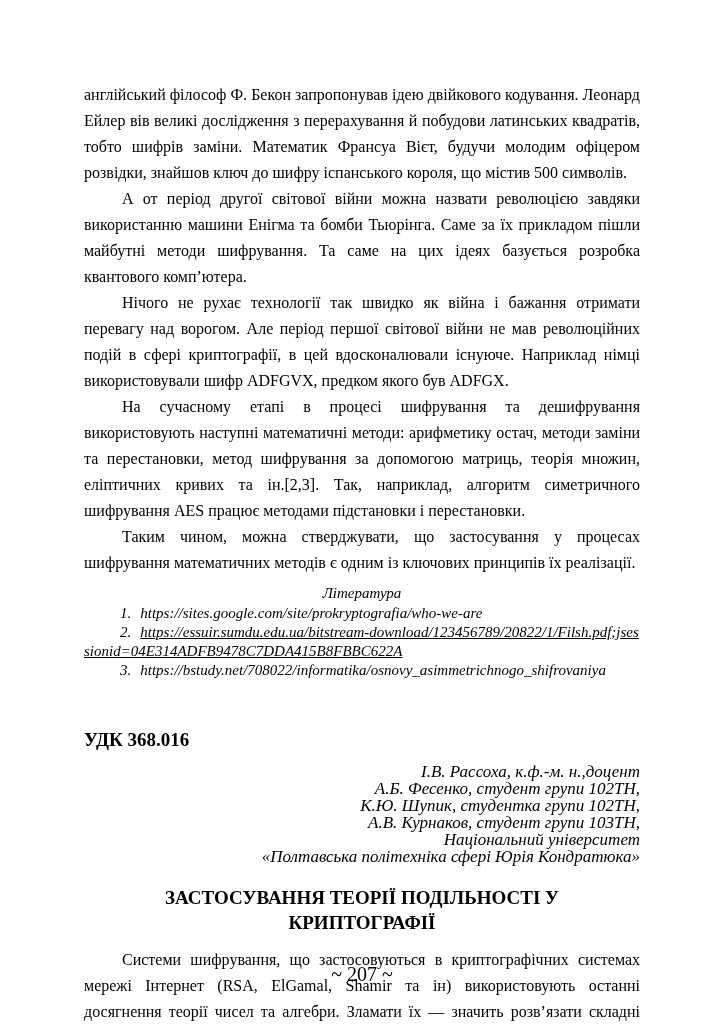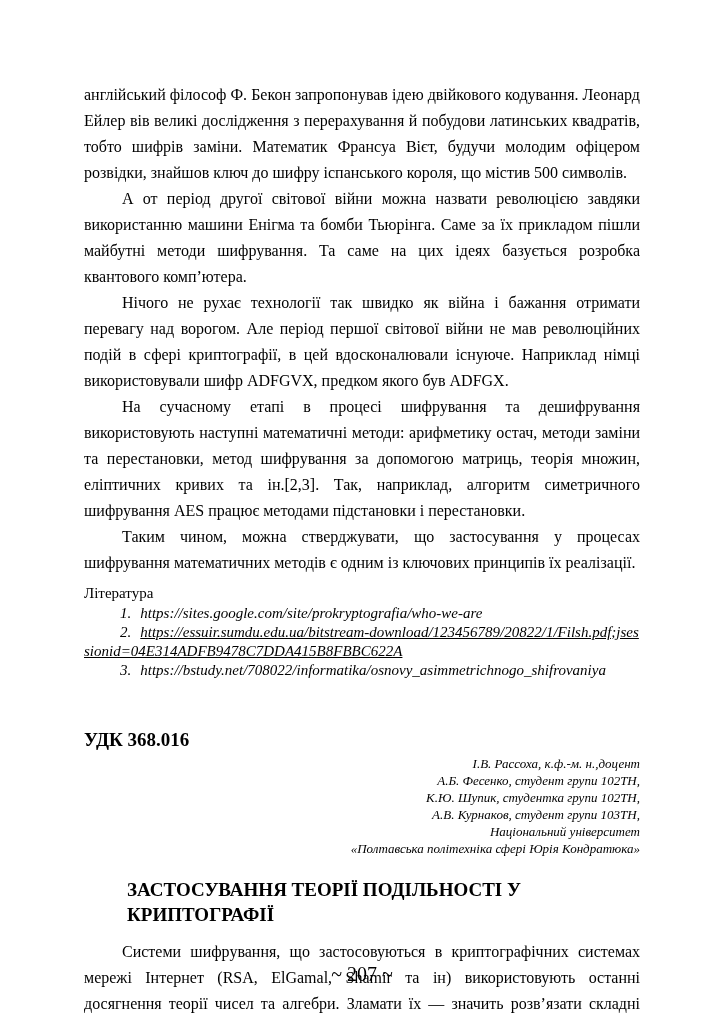--- a/index.html
+++ b/index.html
@@ -30,21 +30,22 @@
     text-indent: 0;
   }
   
   .lit {
     margin-top: 8px;
   }
   .lit-head {
     margin: 0 0 1px 0;
     font-size: 15px;
     line-height: 19px;
-    text-align: left;
+    font-style: italic;
+    text-align: center;
   }
   .ref {
     margin: 0;
     font-size: 15px;
     line-height: 19px;
     font-style: italic;
     text-align: justify;
     text-indent: 36px;
   }
   .ref .ref-num {
@@ -59,35 +60,36 @@
     overflow-wrap: anywhere;
   }
   
   .udk {
     margin: 50px 0 0 0;
     font-size: 19px;
     line-height: 20px;
     font-weight: bold;
   }
   .authors {
-    margin-top: 5px;
+    margin-top: 13px;
     text-align: right;
     font-style: italic;
-    font-size: 13px;
+    font-size: 17px;
     line-height: 17px;
   }
   .author-line {
     white-space: nowrap;
   }
   .title {
     margin: 20px auto 0 auto;
     max-width: 470px;
     font-size: 19px;
     line-height: 25px;
     font-weight: bold;
+    text-align: center;
   }
   .article-new .bt {
     margin-top: 12px;
   }
   .footer {
     position: absolute;
     bottom: 40px;
     left: 0;
     width: 100%;
     text-align: center;

